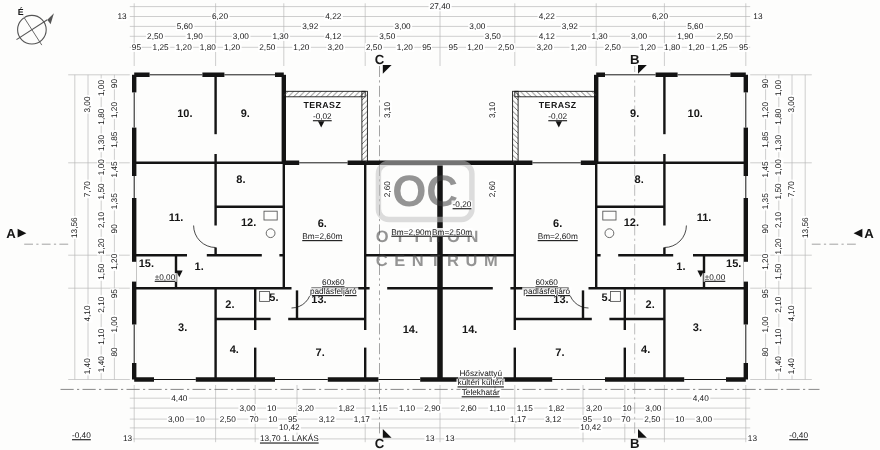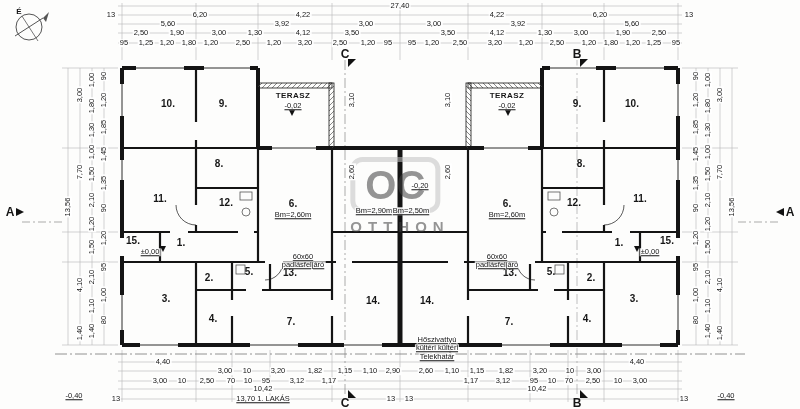--- a/index.html
+++ b/index.html
@@ -195,20 +195,21 @@
       <circle r="13"></circle>
       <line x1="-14" y1="9" x2="14" y2="-9" stroke-width="1"></line>
       <line x1="-9" y1="-14" x2="9" y2="14" stroke-width="0.8"></line>
       <polygon points="14,-9 20,-15 17,-5" fill="#555" stroke="none"></polygon>
     </g>
   </svg>
 
   <div id="watermark">
     <div class="wm-mono">OC</div>
     <div class="wm-line">OTTHON</div>
+    <div class="wm-line">CENTRUM</div>
   </div>
 
   <div id="labels">
       <span class="lbl section" style="left: 345px; top: 54px;">C</span>
       <span class="lbl section" style="left: 577px; top: 54px;">B</span>
       <span class="lbl section" style="left: 10px; top: 212px;">A</span>
       <span class="lbl section" style="left: 790px; top: 212px;">A</span>
       <span class="lbl section" style="left: 345px; top: 403px;">C</span>
       <span class="lbl section" style="left: 577px; top: 403px;">B</span>
       <span class="lbl noteb" style="left: 19px; top: 12px;">É</span>

